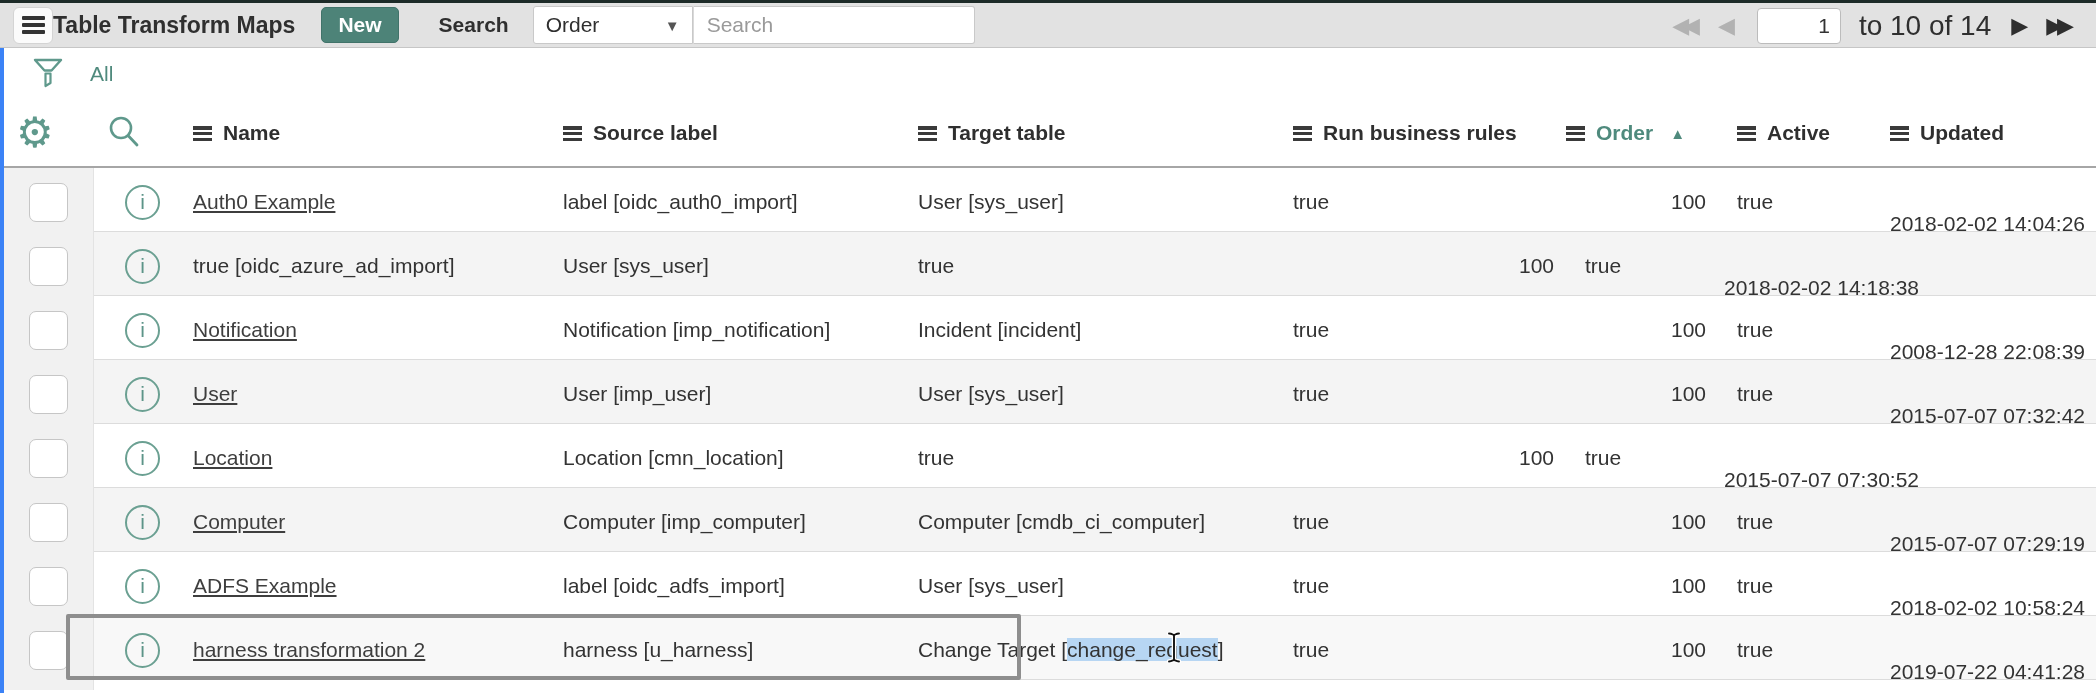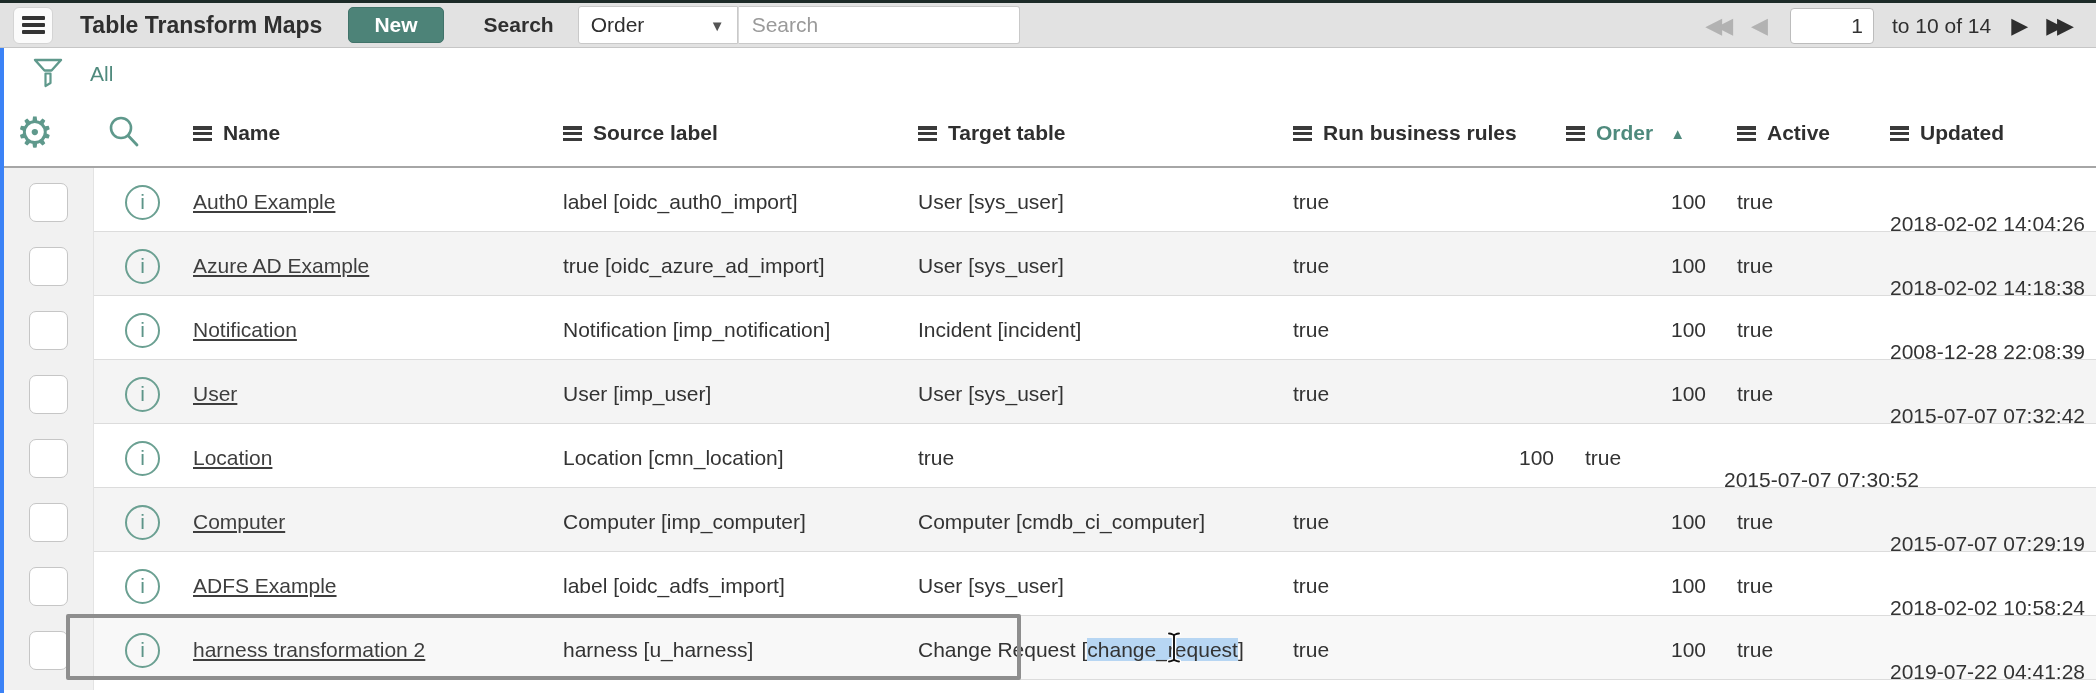--- a/index.html
+++ b/index.html
@@ -10,42 +10,42 @@
   
   .top-edge { height:3px; background:#1d2b28; }
 
   
   .list-header { height:45px; background:#e2e2e2; border-bottom:1px solid #c6c6c6;
     display:flex; align-items:center; position:relative; }
   .menu-btn { width:40px; height:37px; background:#fbfbfb; border:1px solid #d4d4d4;
     border-radius:6px; margin-left:13px; display:flex; flex-direction:column;
     justify-content:center; align-items:center; gap:3px; cursor:pointer; }
   .menu-btn i { display:block; width:23px; height:4px; background:#333; border-radius:1px; }
-  .page-title { font-size:23px; font-weight:bold; color:#2f2f2f; margin-left:27px; white-space:nowrap; }
+  .page-title { font-size:23px; font-weight:bold; color:#2f2f2f; white-space:nowrap; }
   .new-btn { margin-left:26px; background:#4d8378; color:#fff; font-size:21px; font-weight:bold;
-    border:1px solid #41736a; border-radius:5px; height:36px; padding:0 25px; cursor:pointer; }
+    border:1px solid #41736a; border-radius:5px; height:36px; padding:0 16px; cursor:pointer; }
   .search-lbl { margin-left:40px; font-size:21px; font-weight:bold; color:#2f2f2f; }
   .col-select { margin-left:24px; width:160px; height:38px; background:#fff; border:1px solid #c9c9c9;
     border-radius:3px 0 0 3px; display:flex; align-items:center; padding:0 12px; cursor:pointer; }
   .col-select .sel-txt { font-size:21px; color:#2f2f2f; flex:1; }
   .col-select .sel-arrow { font-size:15px; color:#555; }
   .search-input { width:282px; height:38px; border:1px solid #c9c9c9; border-left:1px solid #d9d9d9;
     border-radius:0 3px 3px 0; font-size:21px; padding:0 13px; color:#333;
     font-family:"Liberation Sans","DejaVu Sans",sans-serif; }
   .search-input::placeholder { color:#9a9a9a; }
 
   .paging { position:absolute; right:20px; top:0; height:45px; display:flex; align-items:center; gap:14px; }
   .pg-arrow { border:none; background:none; font-size:22px; cursor:pointer; padding:0 2px; }
   .pg-arrow.dbl { letter-spacing:-6px; padding-right:8px; }
   .pg-arrow.disabled { color:#b2b2b2; }
   .pg-arrow.enabled { color:#2e2e2e; }
   .pg-input { width:84px; height:36px; border:1px solid #bcbcbc; border-radius:4px; background:#fff;
     font-size:21px; color:#333; text-align:right; padding:0 10px; margin-left:6px;
     font-family:"Liberation Sans","DejaVu Sans",sans-serif; }
-  .pg-range { font-size:21px; color:#2f2f2f; white-space:nowrap; margin:12px 4px; }
+  .pg-range { font-size:28px; color:#2f2f2f; white-space:nowrap; margin:12px 4px; }
 
   
   .list-body { height:645px; background:#fff; border-left:4px solid #3b82f6; }
 
   .filter-row { height:52px; display:flex; align-items:center; padding-left:28px; background:#fff; }
   .funnel { cursor:pointer; }
   .crumb-all { margin-left:26px; font-size:21px; color:#4f8a7d; text-decoration:none; cursor:pointer; }
 
   .grid { display:grid;
     grid-template-columns:90px 97px 370px 355px 375px 273px 152px 166px 1fr;
@@ -188,21 +188,20 @@
         <div class="cell cell-updated">2018-02-02 14:04:26</div>
       </div>
 
       <div class="row grid">
         <div class="cell cell-check">
             <span class="checkbox"></span>
           </div>
         <div class="cell cell-info">
             <span class="info-icon">i</span>
           </div>
-        <div class="cell cell-pad"><a class="name-link">Azure AD Example</a></div>
         <div class="cell cell-pad">true [oidc_azure_ad_import]</div>
         <div class="cell cell-pad">User [sys_user]</div>
         <div class="cell cell-pad">true</div>
         <div class="cell cell-order">100</div>
         <div class="cell cell-active">true</div>
         <div class="cell cell-updated">2018-02-02 14:18:38</div>
       </div>
 
       <div class="row grid">
         <div class="cell cell-check">
@@ -287,21 +286,21 @@
         <div class="edit-outline"></div>
         <div class="cell cell-check">
             <span class="checkbox"></span>
           </div>
         <div class="cell cell-info">
             <span class="info-icon">i</span>
           </div>
         <div class="cell cell-pad"><a class="name-link">harness transformation 2</a></div>
         <div class="cell cell-pad">harness [u_harness]</div>
         <div class="cell cell-pad cell-target">
-          <span>Change Request [</span><span class="sel-text">change_request</span><span>]</span>
+          <span>Change Target [</span><span class="sel-text">change_request</span><span>]</span>
           <svg class="ibeam" width="16" height="32" viewBox="0 0 16 32">
             <path d="M3 2 C6 2 7 3.5 8 3.5 C9 3.5 10 2 13 2 M8 3.5 V28.5 M3 30 C6 30 7 28.5 8 28.5 C9 28.5 10 30 13 30" fill="none" stroke="#ffffff" stroke-width="4.6" stroke-linecap="round"></path>
             <path d="M3 2 C6 2 7 3.5 8 3.5 C9 3.5 10 2 13 2 M8 3.5 V28.5 M3 30 C6 30 7 28.5 8 28.5 C9 28.5 10 30 13 30" fill="none" stroke="#111111" stroke-width="1.9" stroke-linecap="round"></path>
           </svg>
         </div>
         <div class="cell cell-pad">true</div>
         <div class="cell cell-order">100</div>
         <div class="cell cell-active">true</div>
         <div class="cell cell-updated">2019-07-22 04:41:28</div>
       </div>

